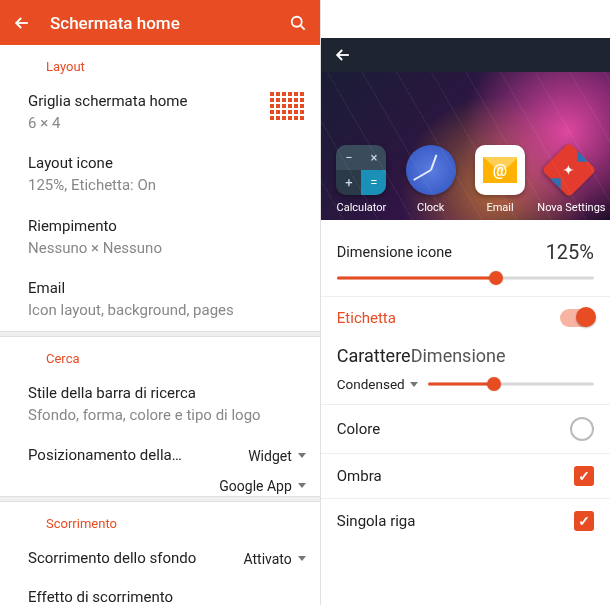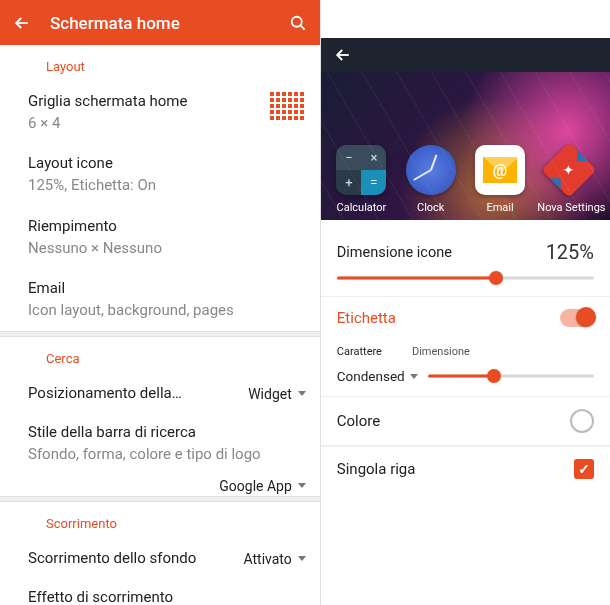--- a/index.html
+++ b/index.html
@@ -133,21 +133,21 @@
   .right-divider{ height:1px; background:#eee; }
   .slider {
     position: relative; height: 24px; margin: 0 16px 6px;
   }
   .slider-track { position:absolute; top:50%; left:0; right:0; height:3px; background:#d8d8d8; transform:translateY(-50%); border-radius:2px;}
   .slider-fill { position:absolute; top:50%; left:0; height:3px; background:#e74c23; transform:translateY(-50%); border-radius:2px;}
   .slider-thumb { position:absolute; top:50%; width:14px; height:14px; background:#e74c23; border-radius:50%; transform:translate(-50%,-50%); box-shadow:0 0 0 1px rgba(0,0,0,0.05);}
   .accent { color:#e74c23; }
   .toggle { width:34px; height:18px; border-radius:10px; background:#f7b4a3; position:relative; }
   .toggle::after{ content:""; position:absolute; right:-2px; top:-2px; width:20px; height:20px; background:#e74c23; border-radius:50%; box-shadow:0 1px 2px rgba(0,0,0,0.3);}
-  .tabs { display:flex; gap:30px; padding: 6px 16px 2px; font-size:11px; color:#555;}
+  .tabs { display:flex; padding: 6px 16px 2px; font-size:18px; color:#555;}
   .tabs .active{ color:#222; }
   .font-row{ display:flex; align-items:center; padding: 6px 16px 10px; gap:10px;}
   .font-sel{ font-size:13.5px; color:#222; display:flex; align-items:center; gap:5px;}
   .mini-slider{ flex:1; position:relative; height:20px;}
   .mini-slider .slider-track{ left:0; right:0;}
   .mini-slider .slider-fill{ width:40%;}
   .mini-slider .slider-thumb{ left:40%;}
   .color-swatch{ width:24px; height:24px; border-radius:50%; border:2px solid #bbb; background:#fff;}
   .checkbox { width:20px; height:20px; background:#e74c23; border-radius:3px; display:flex; align-items:center; justify-content:center; color:#fff; font-size:14px;}
   .checkbox::after{content:"✓"; font-weight:bold;}
@@ -225,30 +225,30 @@
   <div class="list-item">
     <div class="title">Email</div>
     <div class="subtitle">Icon layout, background, pages</div>
   </div>
 
   <div class="thick-divider"></div>
 
   <div class="section-header">Cerca</div>
 
   <div class="list-item">
+    <div class="title">Stile della barra di ricerca</div>
+    <div class="subtitle">Sfondo, forma, colore e tipo di logo</div>
+  </div>
+
+  <div class="list-item">
     <div class="title">Posizionamento della…</div>
     <div class="value">
       <span>Widget</span>
       <span class="caret-down"></span>
     </div>
-  </div>
-
-  <div class="list-item">
-    <div class="title">Stile della barra di ricerca</div>
-    <div class="subtitle">Sfondo, forma, colore e tipo di logo</div>
   </div>
 
   <div class="list-item">
     <div class="value">
       <span>Google App</span>
       <span class="caret-down"></span>
     </div>
   </div>
 
   <div class="thick-divider"></div>
@@ -352,20 +352,24 @@
 
     <div class="right-divider"></div>
 
     <div class="right-row">
       <span>Colore</span>
       <div class="color-swatch"></div>
     </div>
 
     <div class="right-divider"></div>
 
+    <div class="right-row">
+      <span>Ombra</span>
+      <div class="checkbox"></div>
+    </div>
 
     <div class="right-divider"></div>
 
     <div class="right-row">
       <span>Singola riga</span>
       <div class="checkbox"></div>
     </div>
   </div>
 </div>
 

